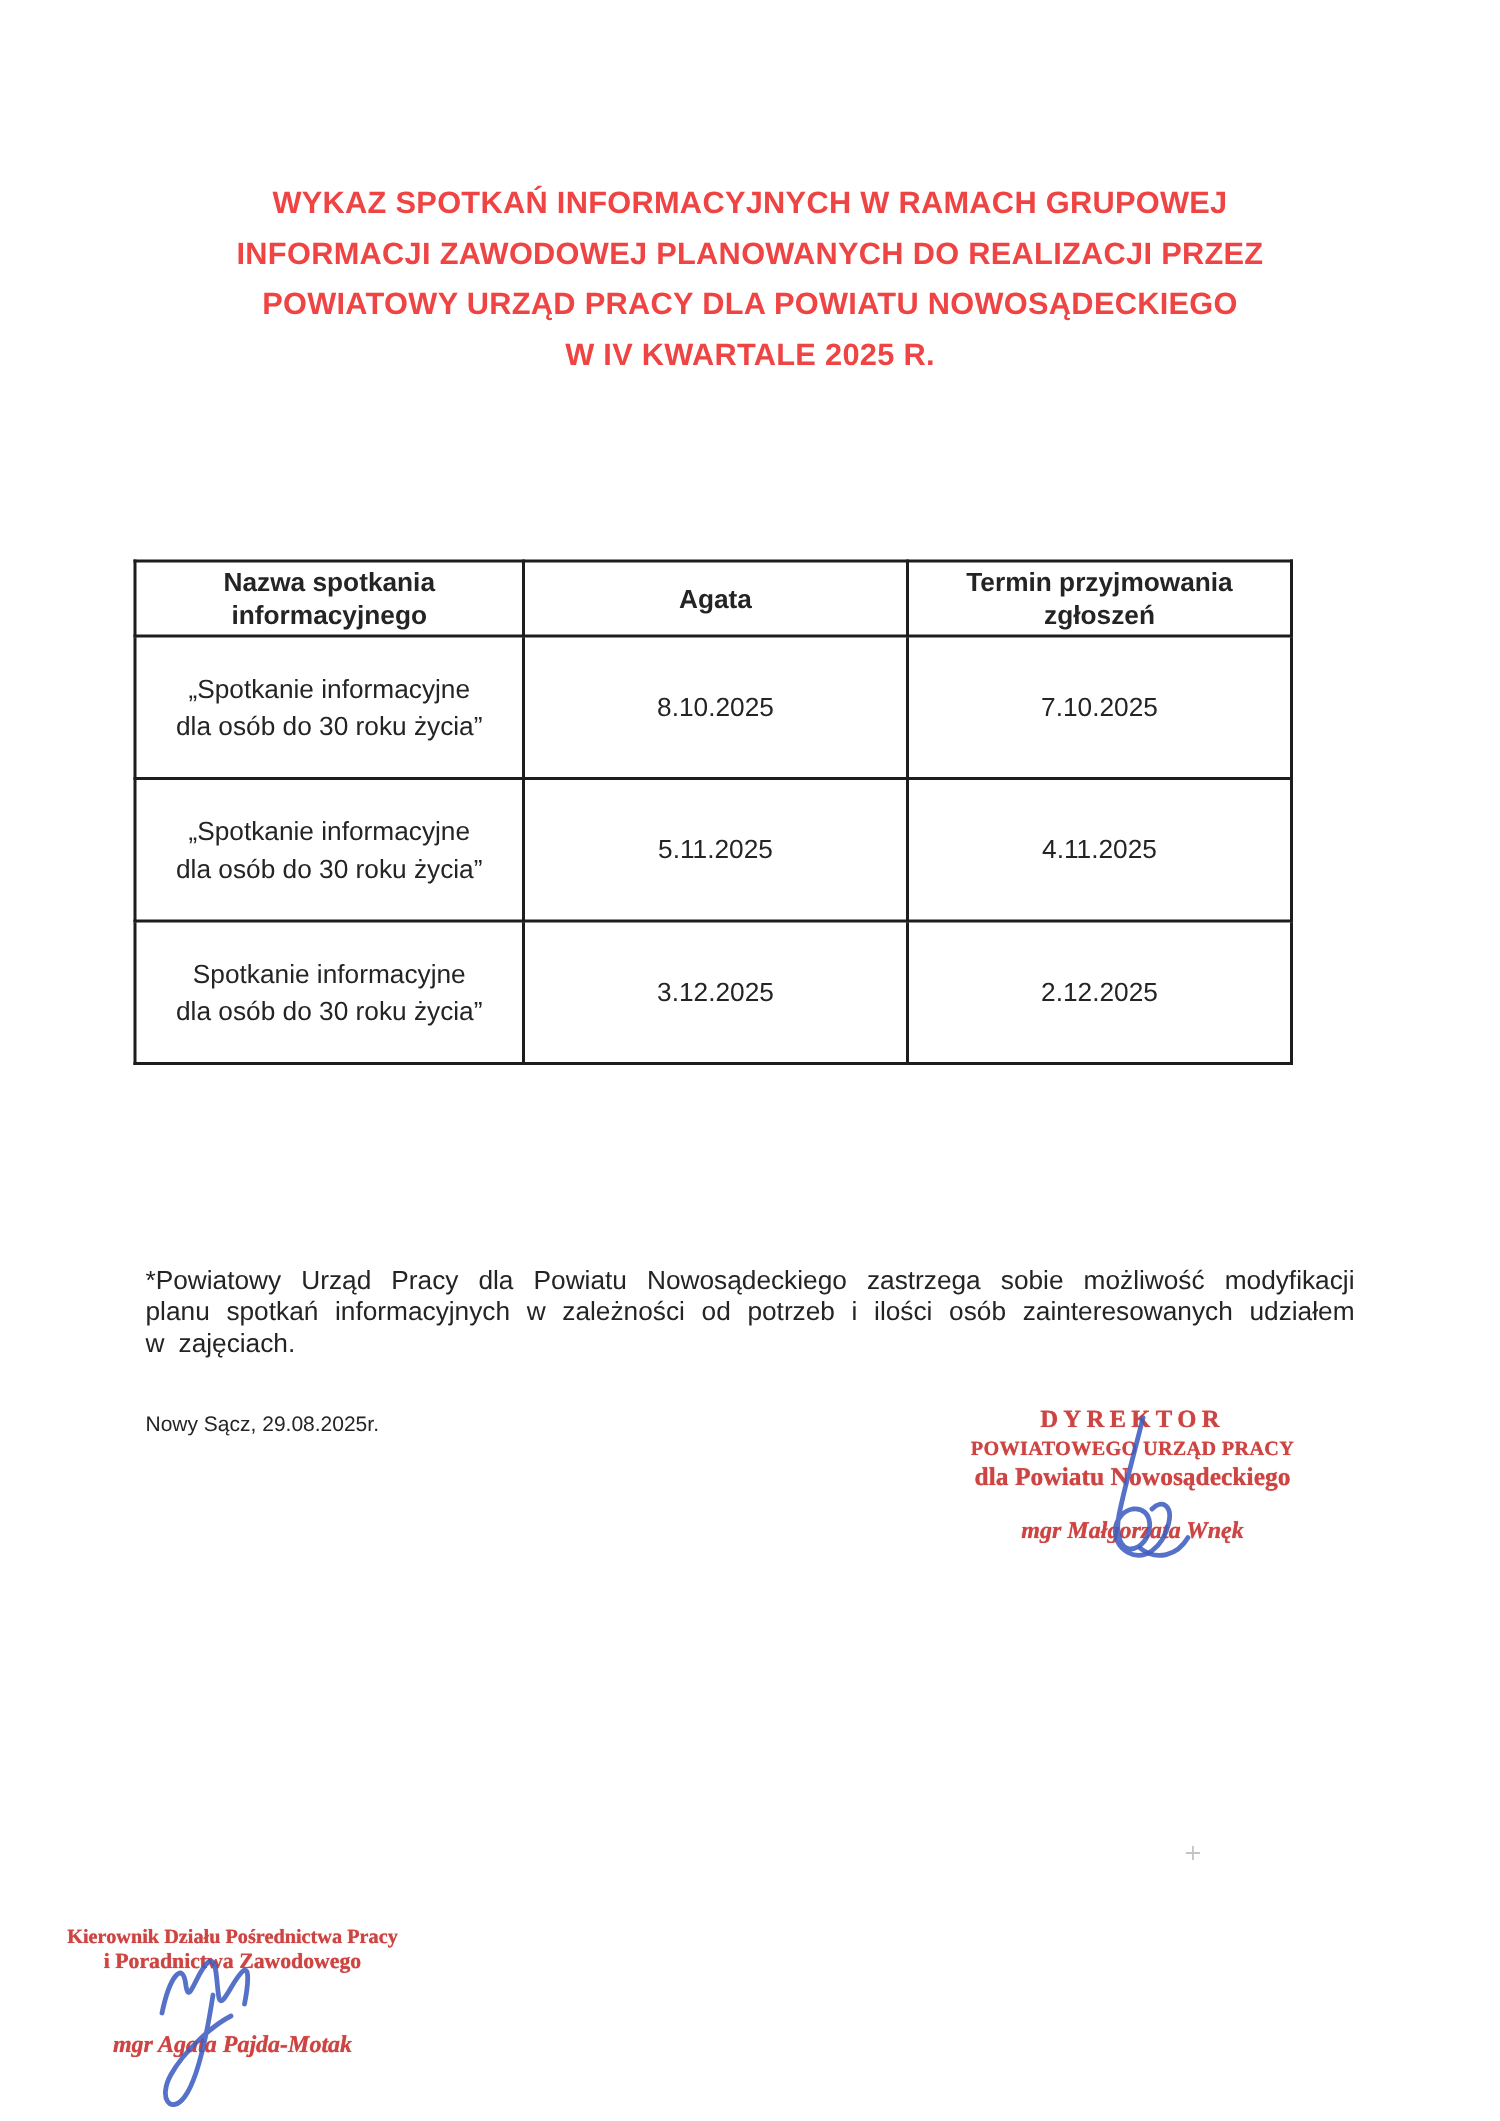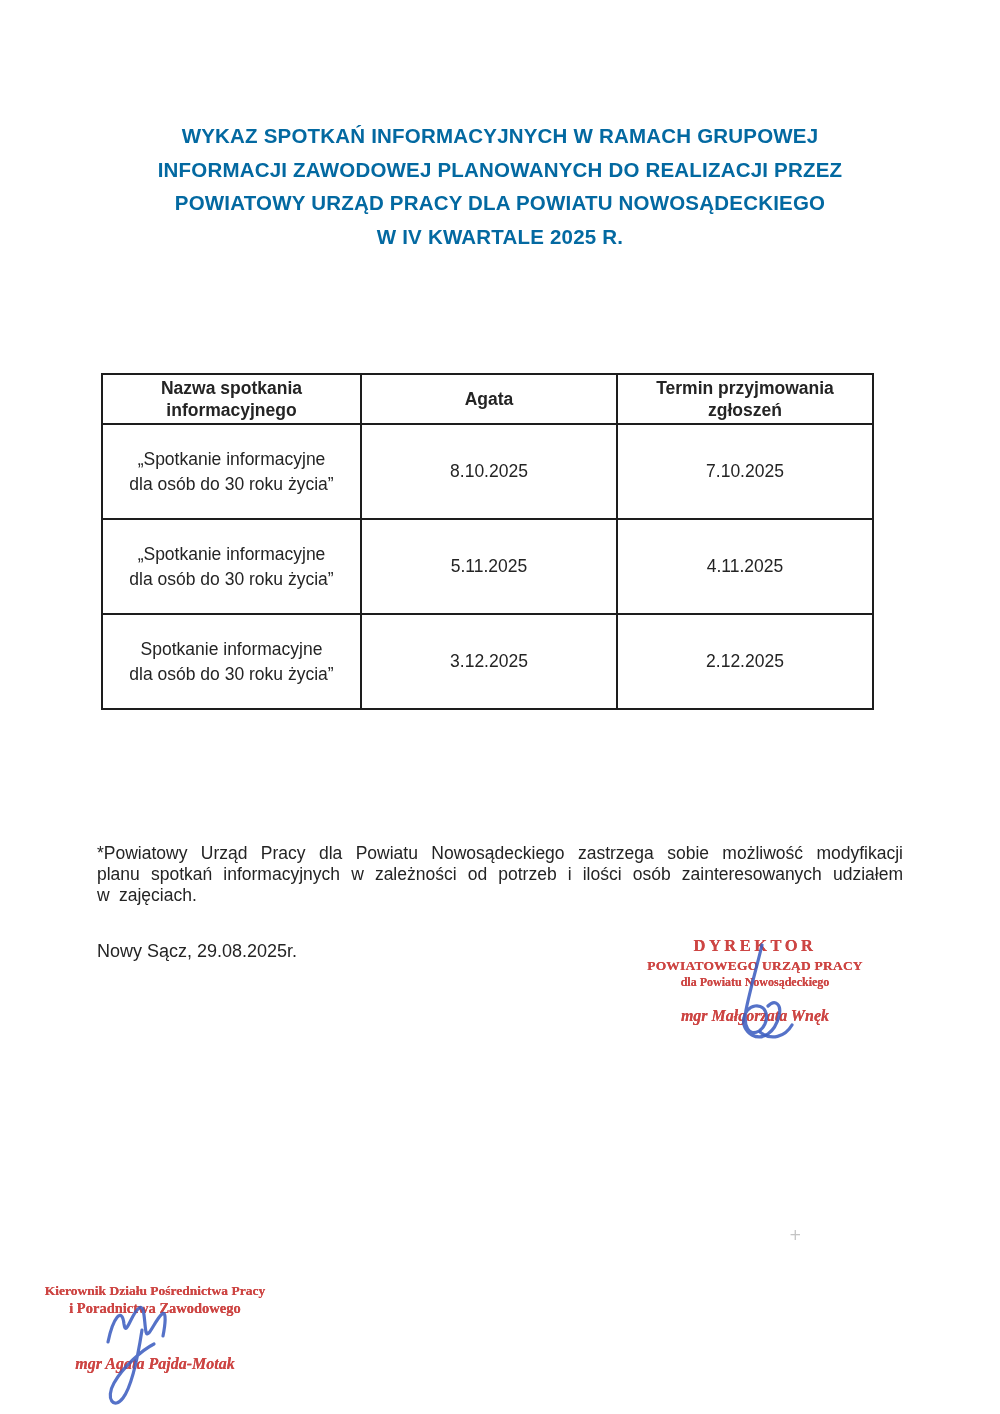--- a/index.html
+++ b/index.html
@@ -11,52 +11,52 @@
   html,body{margin:0;padding:0;background:#ffffff;}
   .page{
     position:relative;width:1000px;height:1414px;background:#ffffff;
     font-family:"Liberation Sans", sans-serif;color:var(--text-ink);
     overflow:hidden;margin:0 auto;
   }
   
   .title-block{
     position:absolute;top:119px;left:0;width:100%;
     text-align:center;font-weight:bold;font-size:20.5px;line-height:33.5px;
-    color:#0369a1;letter-spacing:0.2px;
+    color:#ef4444;letter-spacing:0.2px;
   }
   
   .meet-table{
-    position:absolute;left:101px;top:373px;width:771px;
+    position:absolute;left:89px;top:373px;width:771px;
     border-collapse:collapse;table-layout:fixed;
   }
   .meet-table th,.meet-table td{
     border:2.4px solid var(--table-border);
     text-align:center;vertical-align:middle;
     padding:2px 4px;color:var(--text-ink);
   }
   .meet-table th{font-size:17.5px;font-weight:bold;line-height:22px;height:44px;}
   .meet-table td{font-size:17.5px;line-height:25px;height:89px;}
   .cell-line{display:block;}
   
   .footnote{
     position:absolute;left:97px;top:830px;width:806px;
     text-align:justify;font-size:17.5px;line-height:21px;
     word-spacing:4.5px;color:var(--text-ink);margin-top:13px;
   }
   
-  .dateline{position:absolute;left:97px;top:941px;font-size:18px;color:var(--text-ink);}
+  .dateline{position:absolute;left:97px;top:941px;font-size:14px;color:var(--text-ink);}
   
   .stamp{
     font-family:Liberation Serif, serif;color:var(--stamp-red);
     text-shadow:0 0 0.6px var(--stamp-red);
   }
   .stamp-director{position:absolute;left:610px;top:936px;width:290px;text-align:center;}
   .sd-l1{font-size:16.5px;letter-spacing:3.5px;font-weight:600;}
   .sd-l2{font-size:13.5px;font-weight:700;letter-spacing:0.2px;margin-top:2px;}
-  .sd-l3{font-size:12px;font-weight:600;margin-top:1px;}
+  .sd-l3{font-size:17px;font-weight:600;margin-top:1px;}
   .sd-name{margin-top:17px;font-size:16px;font-style:italic;font-weight:600;text-align:center;}
   .stamp-manager{position:absolute;left:30px;top:1283px;width:250px;text-align:center;}
   .sm-l1{font-size:13.5px;font-weight:700;}
   .sm-l2{font-size:14.5px;font-weight:700;margin-top:1px;}
   .sm-name{margin-top:38px;font-size:16px;font-style:italic;font-weight:700;}
   
   .sig{position:absolute;pointer-events:none;}
   .sig path{fill:none;stroke:var(--signature-blue);stroke-width:3.2;
     stroke-linecap:round;stroke-linejoin:round;opacity:0.88;}
   .sig-director{left:704px;top:942px;}

